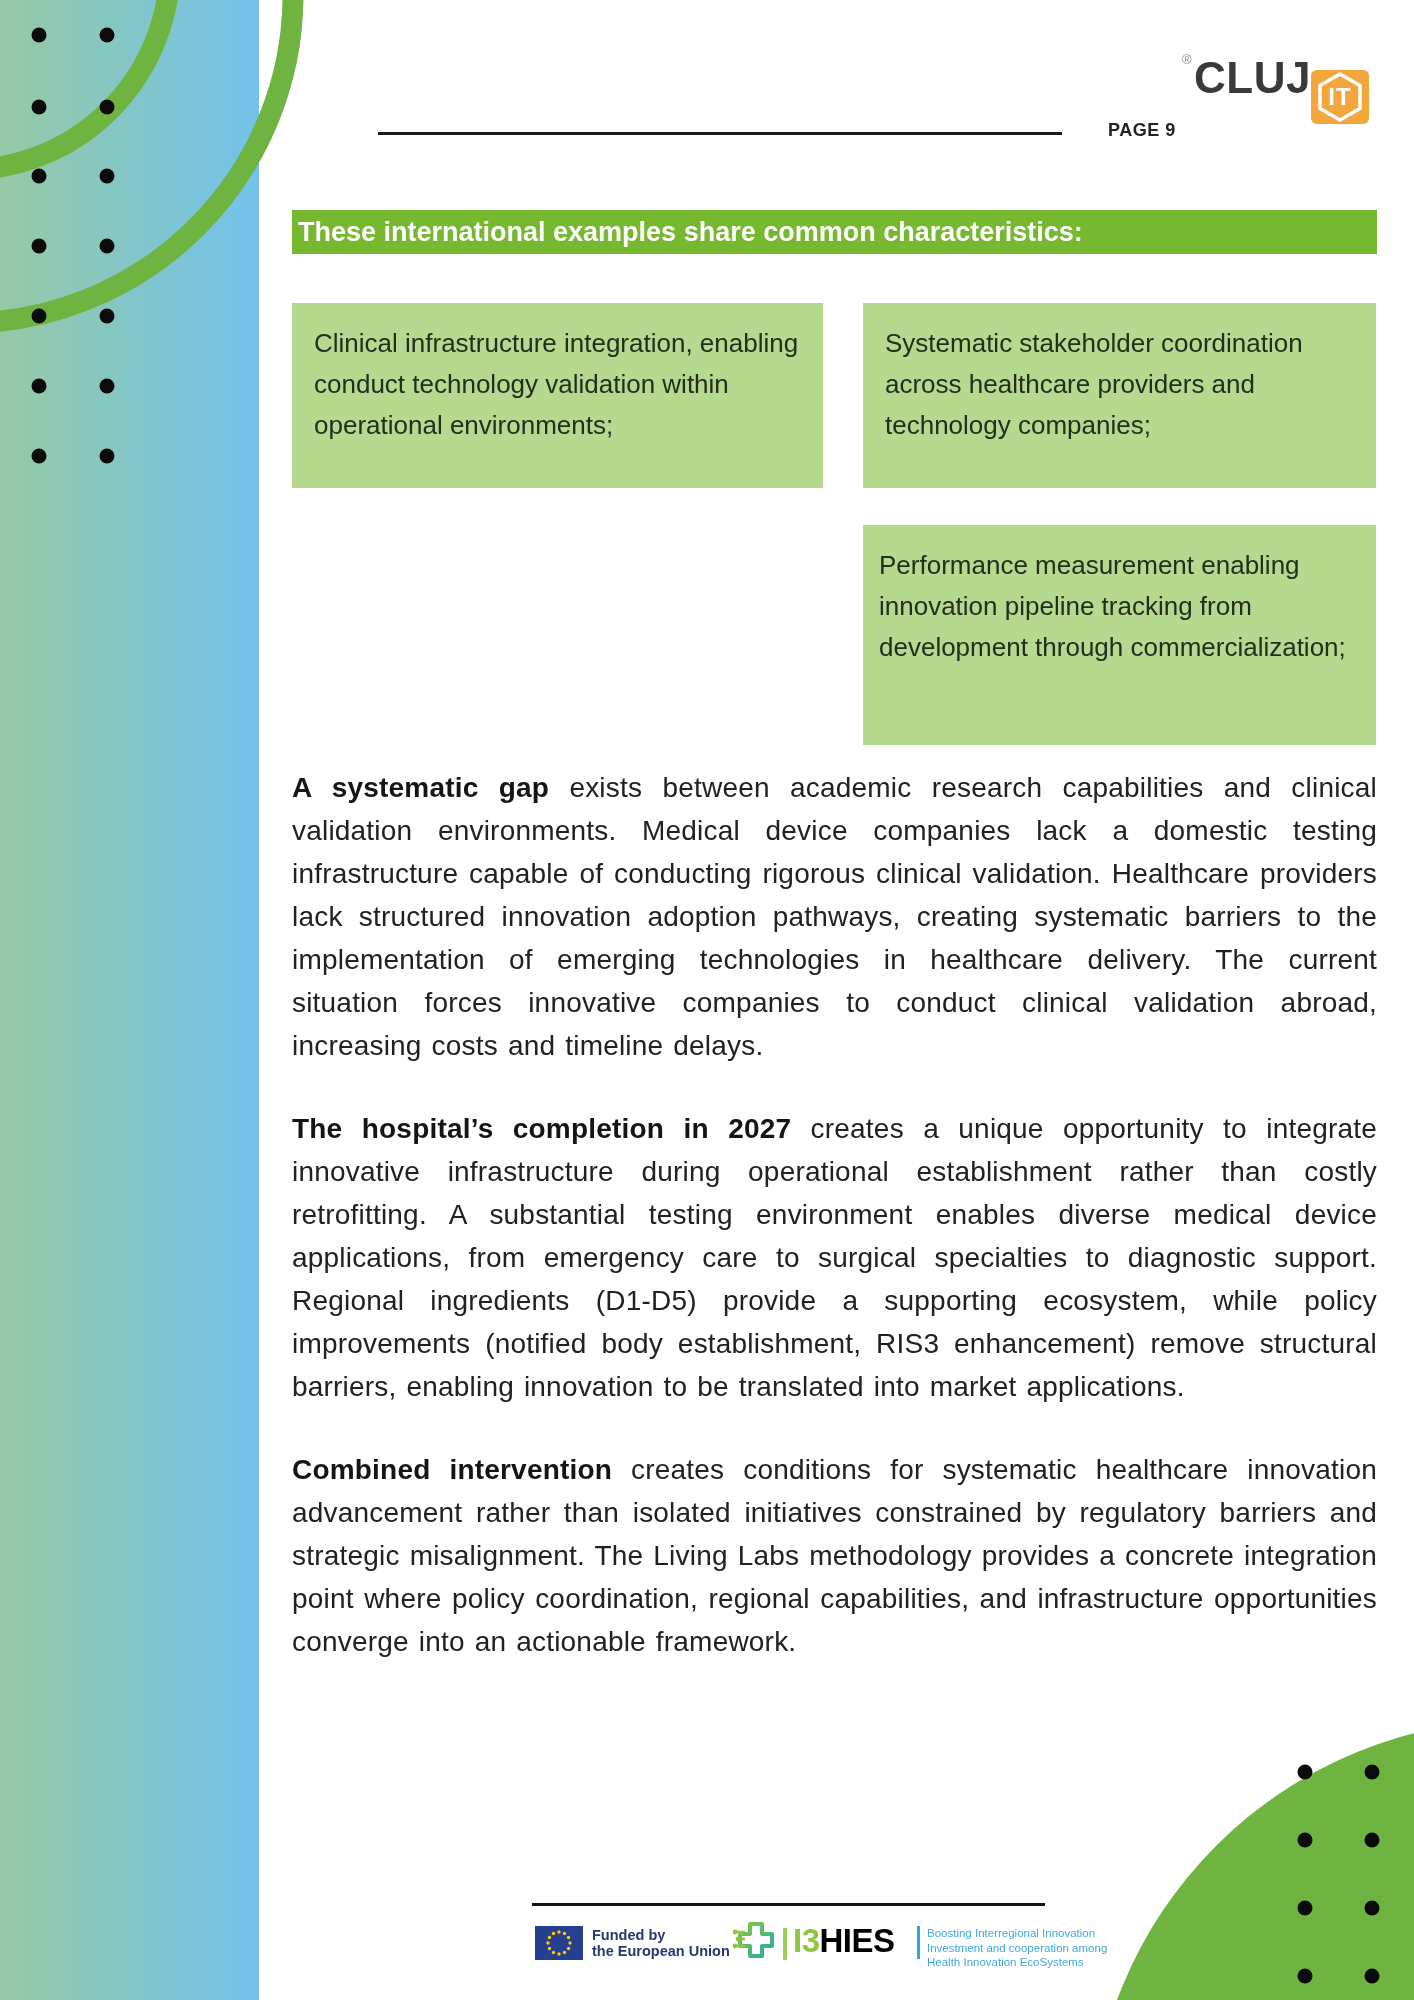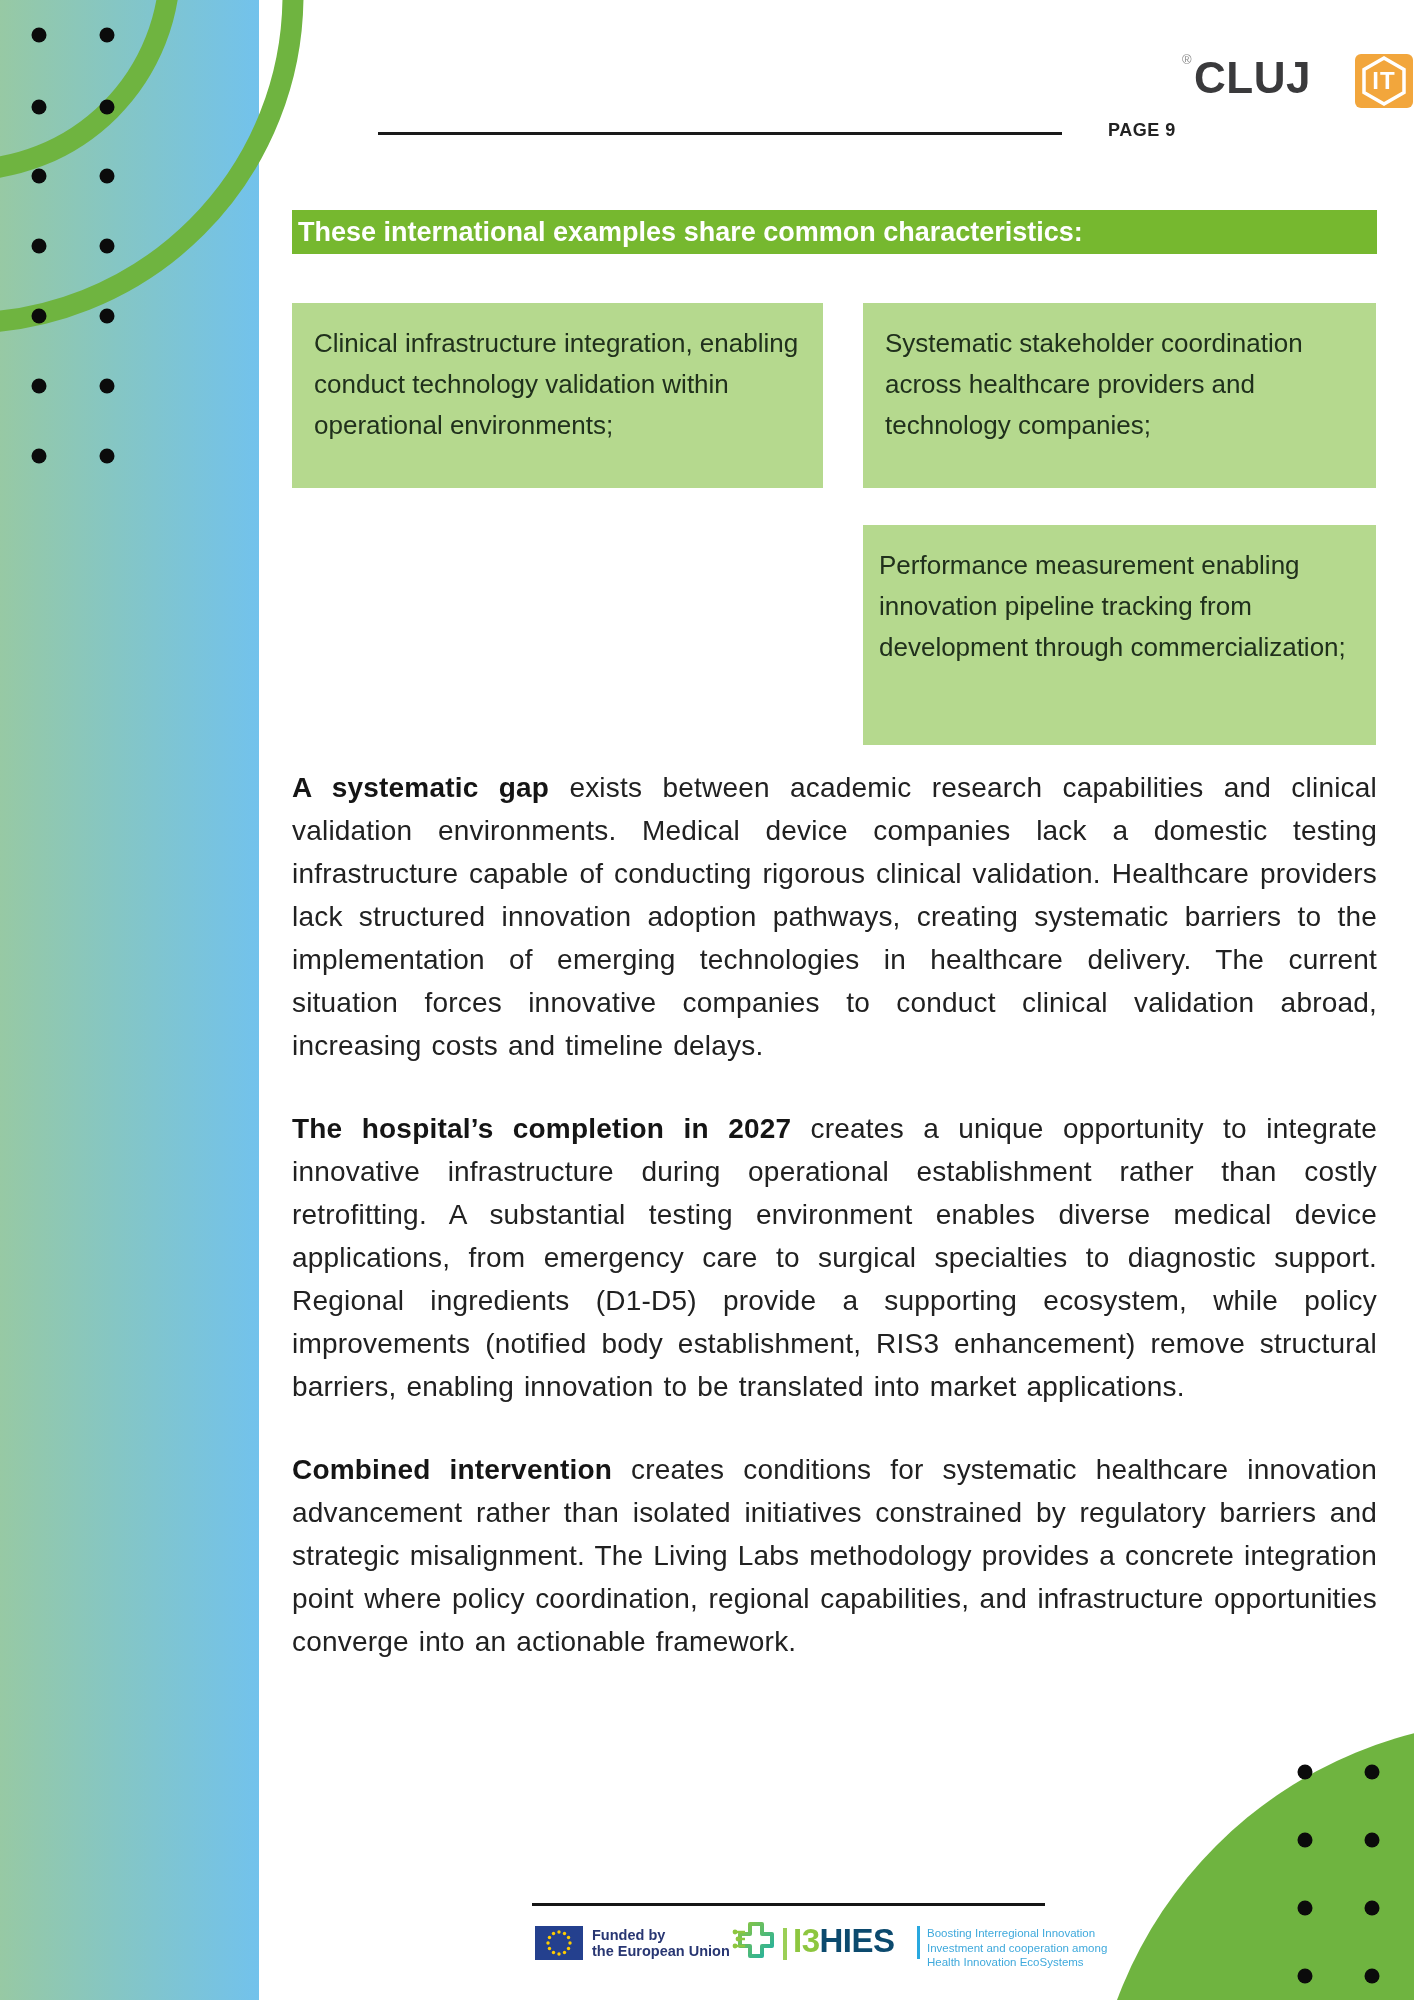--- a/index.html
+++ b/index.html
@@ -14,21 +14,21 @@
     z-index:1;
   }
   .deco-tl{position:absolute;left:0;top:0;z-index:2;}
   .deco-br{position:absolute;right:0;bottom:0;z-index:2;}
   
   .top-rule{position:absolute;left:378px;top:132px;width:684px;height:3px;background:#1a1a1a;z-index:3;}
   .page-num{position:absolute;left:1108px;top:120px;font-size:18px;font-weight:bold;color:#222;letter-spacing:.5px;z-index:3;}
   
   .brand-reg{position:absolute;left:1182px;top:52px;font-size:13px;color:#8a8a8a;z-index:3;}
   .brand-word{position:absolute;left:1194px;top:53px;font-size:44px;font-weight:bold;color:#3a3a3c;letter-spacing:.5px;z-index:3;}
-  .brand-badge{position:absolute;left:1311px;top:54px;width:58px;height:54px;background:#f2a63c;border-radius:6px;z-index:3;margin-left:44px;}
+  .brand-badge{position:absolute;left:1311px;top:70px;width:58px;height:54px;background:#f2a63c;border-radius:6px;z-index:3;}
   .brand-badge svg{position:absolute;left:0;top:0;}
   .brand-badge .it{position:absolute;left:0;top:13px;width:58px;text-align:center;font-size:24px;font-weight:bold;color:#ffffff;letter-spacing:1px;}
   
   .banner{
     position:absolute;left:292px;top:210px;width:1085px;height:44px;background:#76b82f;
     color:#ffffff;font-size:27px;font-weight:bold;line-height:44px;padding-left:6px;
     box-sizing:border-box;z-index:3;white-space:nowrap;overflow:hidden;
   }
   
   .cbox{
@@ -45,21 +45,21 @@
   .bodytext p:last-child{margin-bottom:0;}
   .bodytext strong{font-weight:bold;color:#151515;}
   
   .footer-rule{position:absolute;left:532px;top:1903px;width:513px;height:3px;background:#151515;z-index:3;}
   .eu-flag{position:absolute;left:535px;top:1926px;z-index:3;}
   .eu-text{position:absolute;left:592px;top:1927px;font-size:14.5px;font-weight:bold;color:#283672;line-height:16px;z-index:3;}
   .i3-cross{position:absolute;left:732px;top:1918px;z-index:3;}
   .i3-sep-green{position:absolute;left:783px;top:1928px;width:4px;height:32px;background:#9bcf56;z-index:3;}
   .i3-word{position:absolute;left:793px;top:1922px;font-size:33px;font-weight:bold;letter-spacing:-.5px;z-index:3;}
   .i3-word .g{color:#8dc63f;}
-  .i3-word .b{color:#0c4a6e;}
+  .i3-word .b{color:#000000;}
   .i3-sep-blue{position:absolute;left:917px;top:1926px;width:2.5px;height:33px;background:#29a8df;z-index:3;}
   .i3-tag{position:absolute;left:927px;top:1926px;font-size:11.5px;line-height:14.5px;color:#3fa9dc;z-index:3;}
 </style>
 </head>
 <body>
 
 <div class="page">
 
   <div class="sidebar"></div>
 

